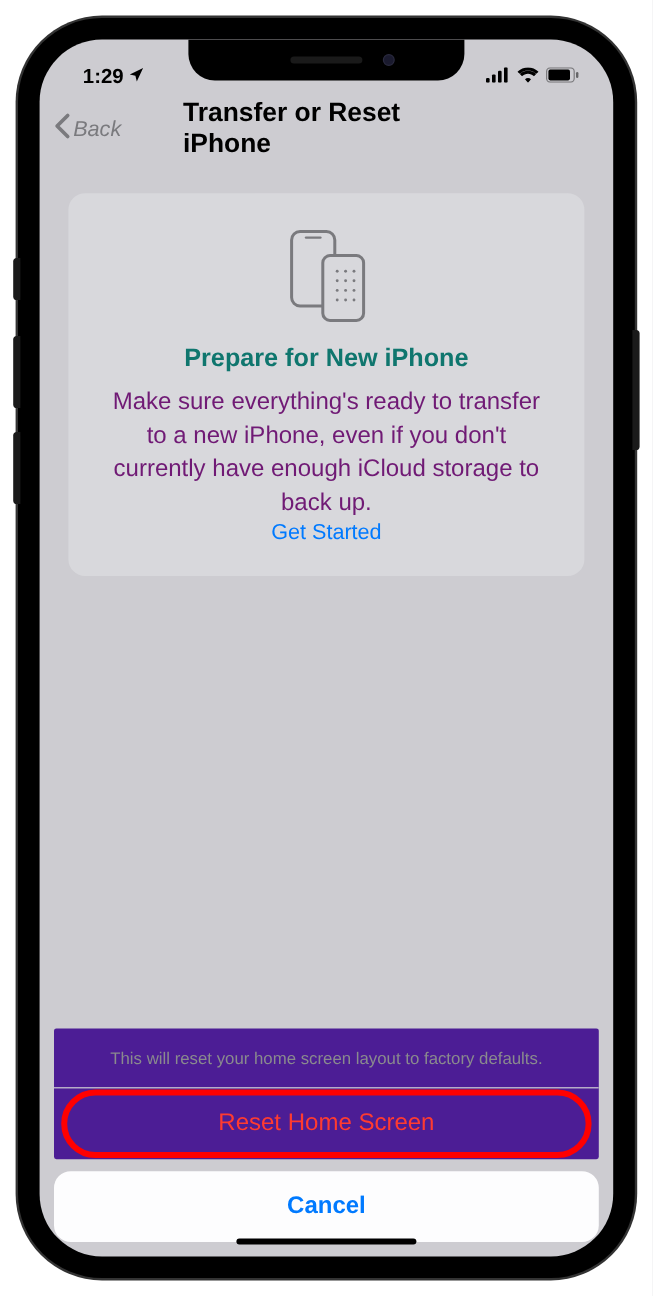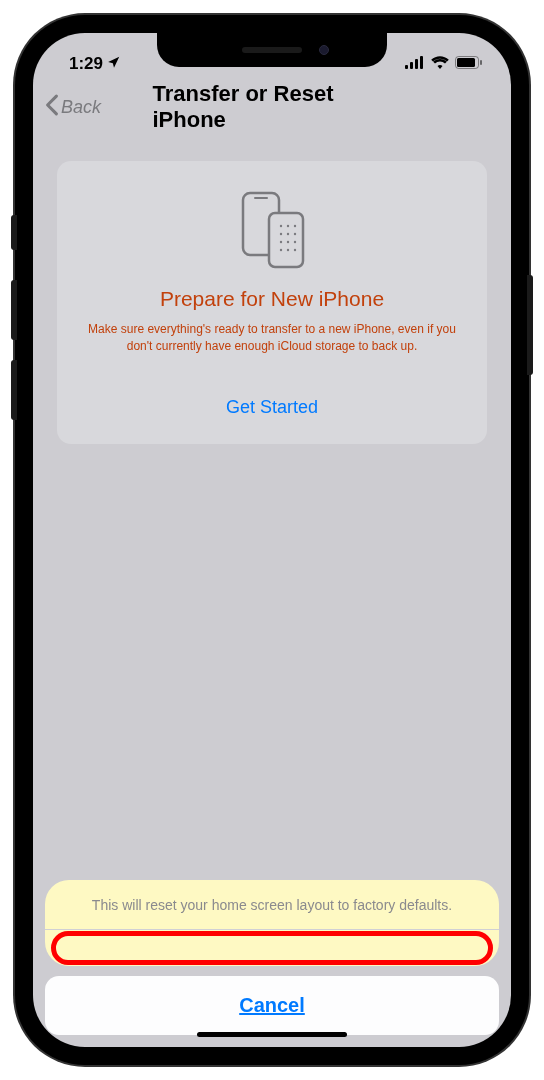--- a/index.html
+++ b/index.html
@@ -127,47 +127,46 @@
       padding: 28px 20px 26px;
       text-align: center;
     }
     .card-icon {
       display: flex;
       justify-content: center;
       margin-bottom: 18px;
     }
     .card-title {
       font-size: 21px;
-      font-weight: 400;
-      color: #c2410c;
+      font-weight: 700;
+      color: #0f766e;
       margin-bottom: 10px;
     }
     .card-desc {
-      font-size: 12px;
-      color: #c2410c;
+      font-size: 20px;
+      color: #701a75;
       line-height: 1.4;
-      margin-bottom: 42px;
       padding: 0 6px;
     }
     .card-link {
       font-size: 18px;
       color: #007aff;
       font-weight: 400;
       text-align: center;
     }
     .action-sheet {
       position: absolute;
       bottom: 0;
       left: 0;
       right: 0;
       padding: 0 12px 12px;
     }
     .sheet-group {
-      background: #fef9c3;
-      border-radius: 24px;
+      background: #4c1d95;
+      border-radius: 2px;
       overflow: hidden;
       margin-bottom: 10px;
     }
     .sheet-message {
       padding: 16px 30px 14px;
       text-align: center;
       font-size: 14px;
       color: #8a8a8e;
       line-height: 1.35;
       border-bottom: 0.5px solid #d0d0d4;
@@ -180,21 +179,20 @@
     }
     .sheet-button.destructive { color: #ff3b30; }
     .sheet-cancel {
       background: #fdfdfe;
       border-radius: 14px;
       padding: 18px;
       text-align: center;
       font-size: 20px;
       font-weight: 600;
       color: #007aff;
-      text-decoration: underline;
     }
     .highlight-ring {
       position: absolute;
       top: 1px;
       left: 6px;
       right: 6px;
       bottom: 1px;
       border: 5px solid #ff0000;
       border-radius: 30px;
       pointer-events: none;
@@ -297,20 +295,21 @@
         <div class="card-title">Prepare for New iPhone</div>
         <div class="card-desc">Make sure everything's ready to transfer to a new iPhone, even if you don't currently have enough iCloud storage to back up.</div>
         <div class="card-link">Get Started</div>
       </div>
     </div>
 
     <div class="action-sheet">
       <div class="sheet-group">
         <div class="sheet-message">This will reset your home screen layout to factory defaults.</div>
         <div class="sheet-button destructive">
+          <span>Reset Home Screen</span>
           <div class="highlight-ring"></div>
         </div>
       </div>
       <div class="sheet-cancel">Cancel</div>
       <div class="home-indicator"></div>
     </div>
 
   </div>
 </div>
 

